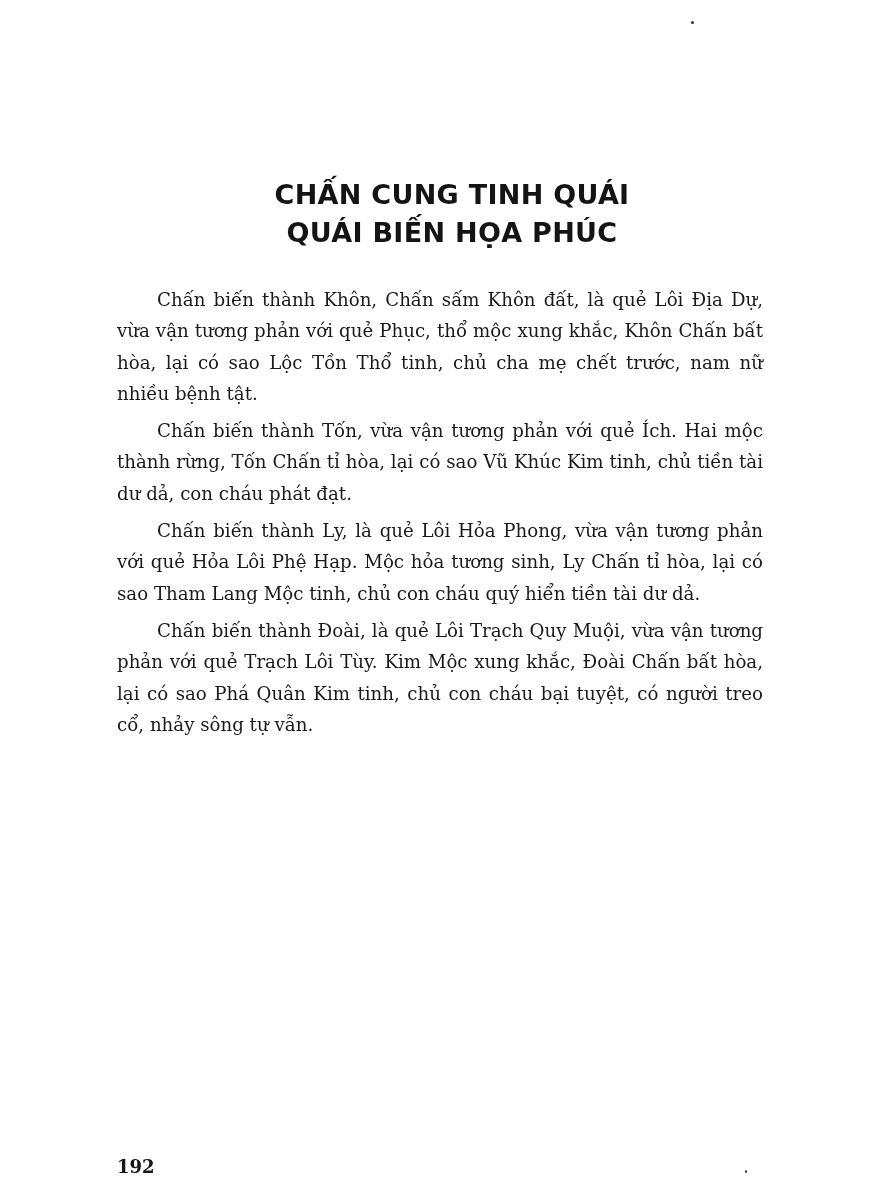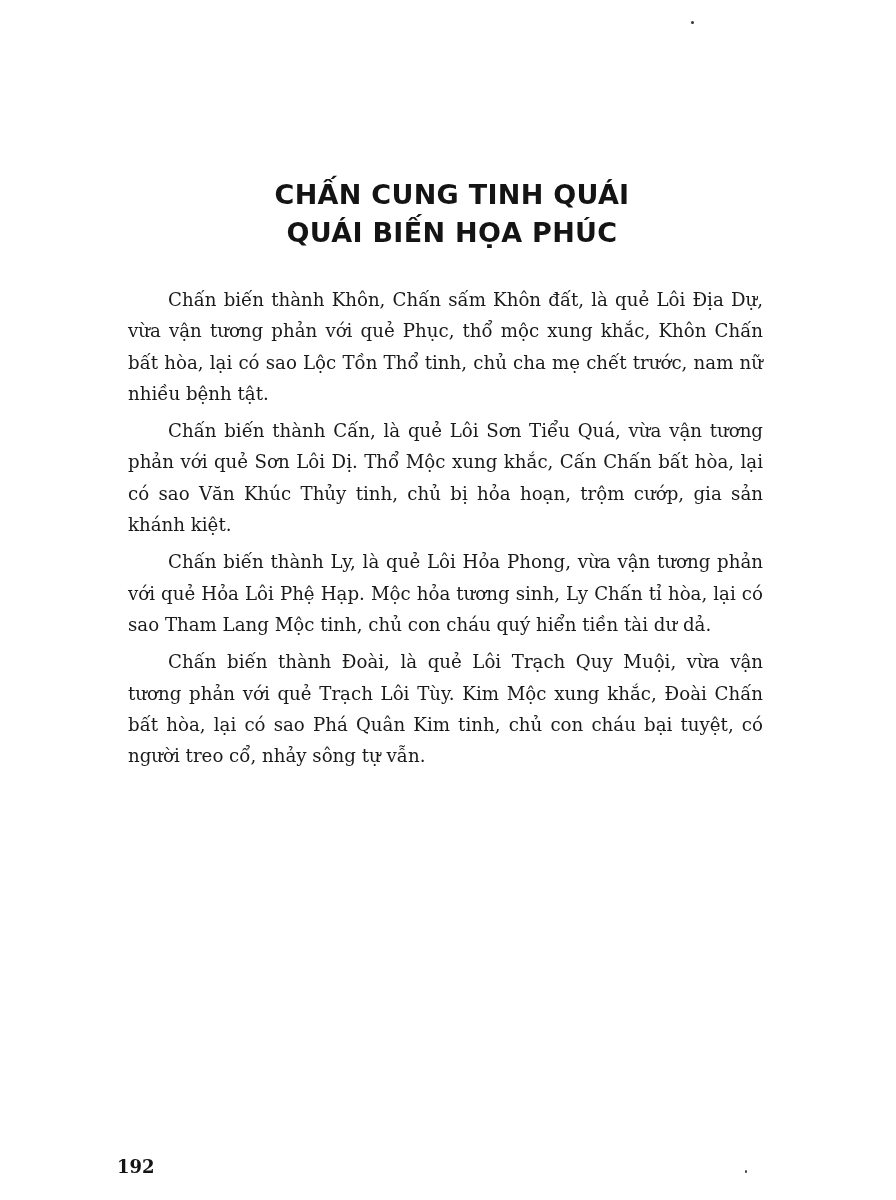--- a/index.html
+++ b/index.html
@@ -9,40 +9,40 @@
     position: absolute; left: 0; top: 168px; width: 896px; text-align: center;
     font-family: "DejaVu Sans", sans-serif; font-weight: bold; font-size: 27px;
     line-height: 38px; color: #141414; letter-spacing: 0.3px;
   }
   .title div { padding-left: 8px; }
   .body {
     position: absolute; left: 117px; top: 276px; width: 646px;
     font-family: "DejaVu Serif", serif; font-size: 18.2px; line-height: 31.3px;
     color: #1a1a1a;
   }
-  .para { margin: 0 0 6px 11px; text-align: justify; text-indent: 40px; }
+  .para { margin: 0 0 6px 0; text-align: justify; text-indent: 40px; }
   .page-num {
     position: absolute; left: 117px; top: 1148px;
     font-family: "DejaVu Serif", serif; font-size: 18px; color: #141414; font-weight: bold;
   }
   .speck { position: absolute; width: 3px; height: 3px; background: #333; border-radius: 50%; }
 </style>
 </head>
 <body>
 
 <div class="page">
   <div class="speck" style="left:691px; top:13px;"></div>
   <div class="speck" style="left:745px; top:1162px; width:2px; height:3px;"></div>
 
   <div class="title">
     <div>CHẤN CUNG TINH QUÁI</div>
     <div>QUÁI BIẾN HỌA PHÚC</div>
   </div>
 
   <div class="body">
     <p class="para">Chấn biến thành Khôn, Chấn sấm Khôn đất, là quẻ Lôi Địa Dự, vừa vận tương phản với quẻ Phục, thổ mộc xung khắc, Khôn Chấn bất hòa, lại có sao Lộc Tồn Thổ tinh, chủ cha mẹ chết trước, nam nữ nhiều bệnh tật.</p>
-    <p class="para">Chấn biến thành Cấn, là quẻ Lôi Sơn Tiểu Quá, vừa vận tương phản với quẻ Sơn Lôi Dị. Thổ Mộc xung khắc, Cấn Chấn bất hòa, lại có sao Văn Khúc Thủy tinh, chủ bị hỏa hoạn, trộm cướp, gia sản khánh kiệt.</p>
+    <p class="para">Chấn biến thành Tốn, vừa vận tương phản với quẻ Ích. Hai mộc thành rừng, Tốn Chấn tỉ hòa, lại có sao Vũ Khúc Kim tinh, chủ tiền tài dư dả, con cháu phát đạt.</p>
     <p class="para">Chấn biến thành Ly, là quẻ Lôi Hỏa Phong, vừa vận tương phản với quẻ Hỏa Lôi Phệ Hạp. Mộc hỏa tương sinh, Ly Chấn tỉ hòa, lại có sao Tham Lang Mộc tinh, chủ con cháu quý hiển tiền tài dư dả.</p>
     <p class="para">Chấn biến thành Đoài, là quẻ Lôi Trạch Quy Muội, vừa vận tương phản với quẻ Trạch Lôi Tùy. Kim Mộc xung khắc, Đoài Chấn bất hòa, lại có sao Phá Quân Kim tinh, chủ con cháu bại tuyệt, có người treo cổ, nhảy sông tự vẫn.</p>
   </div>
 
   <div class="page-num">192</div>
 </div>
 
 </body></html>

